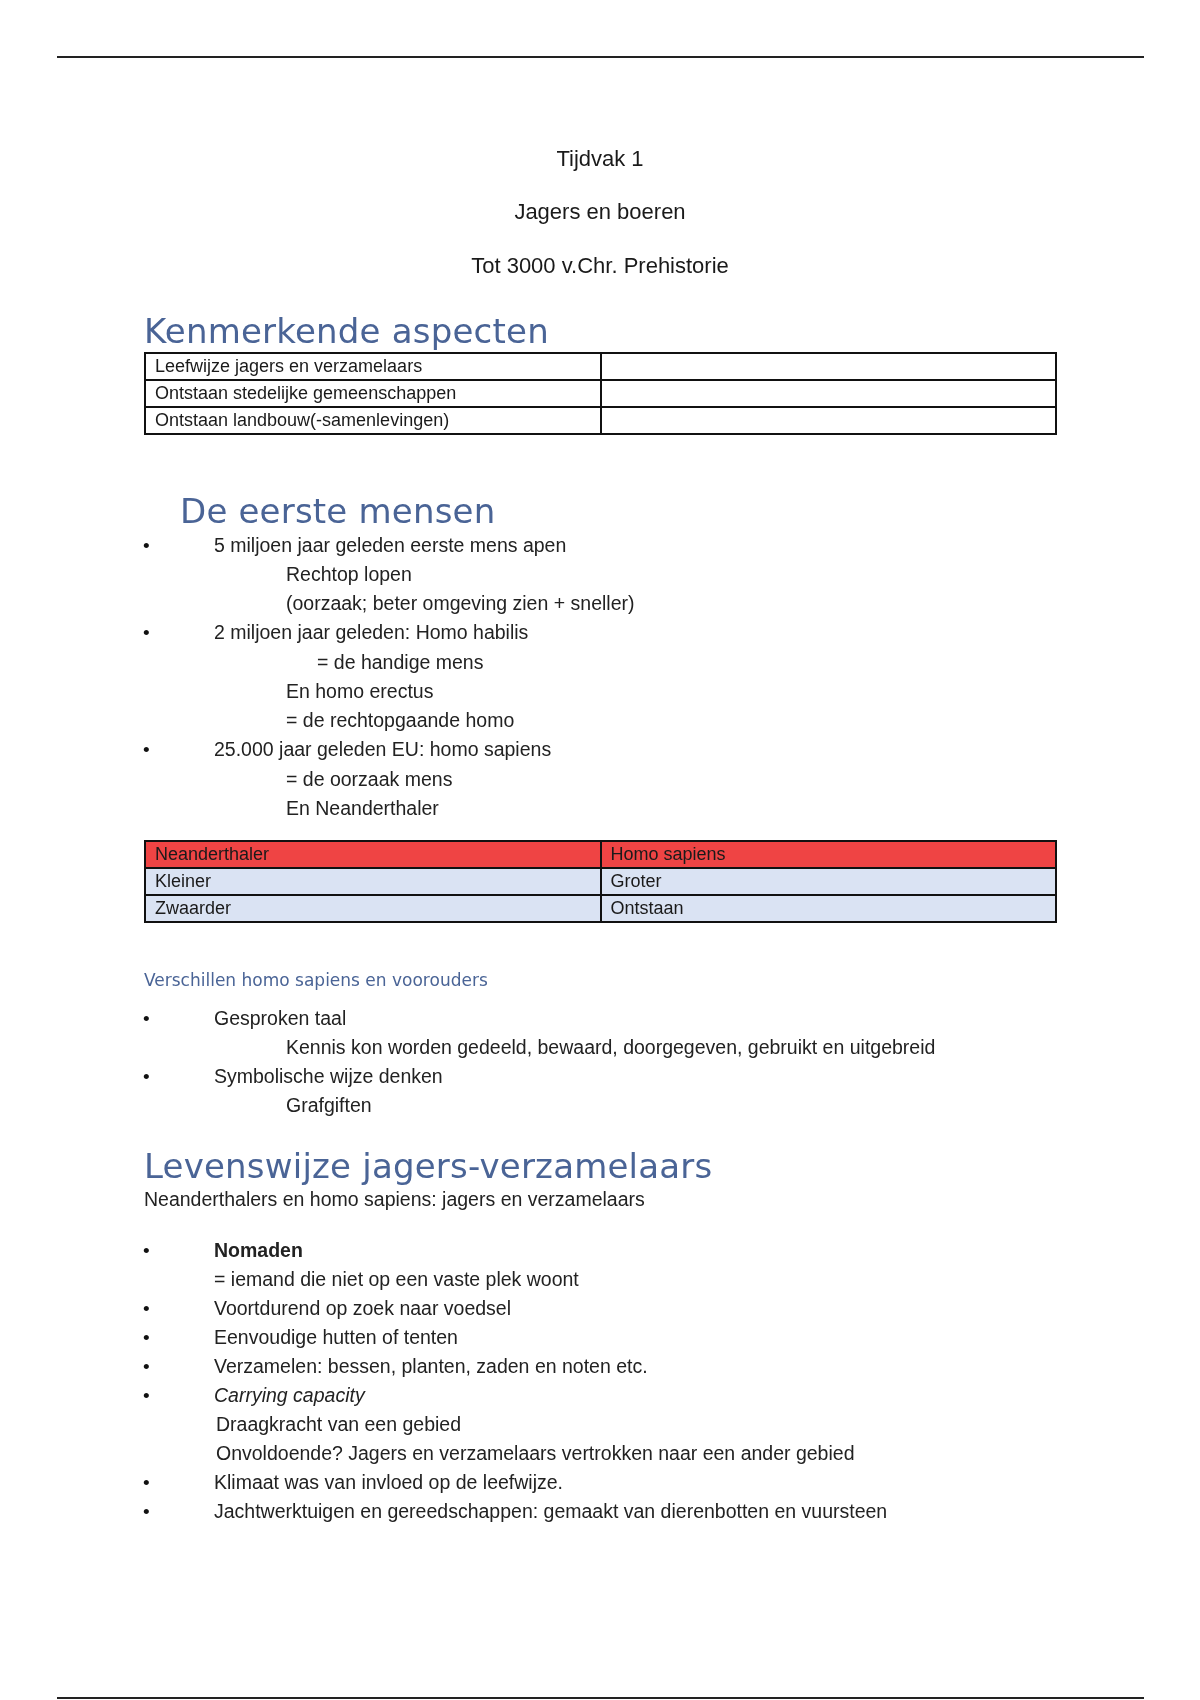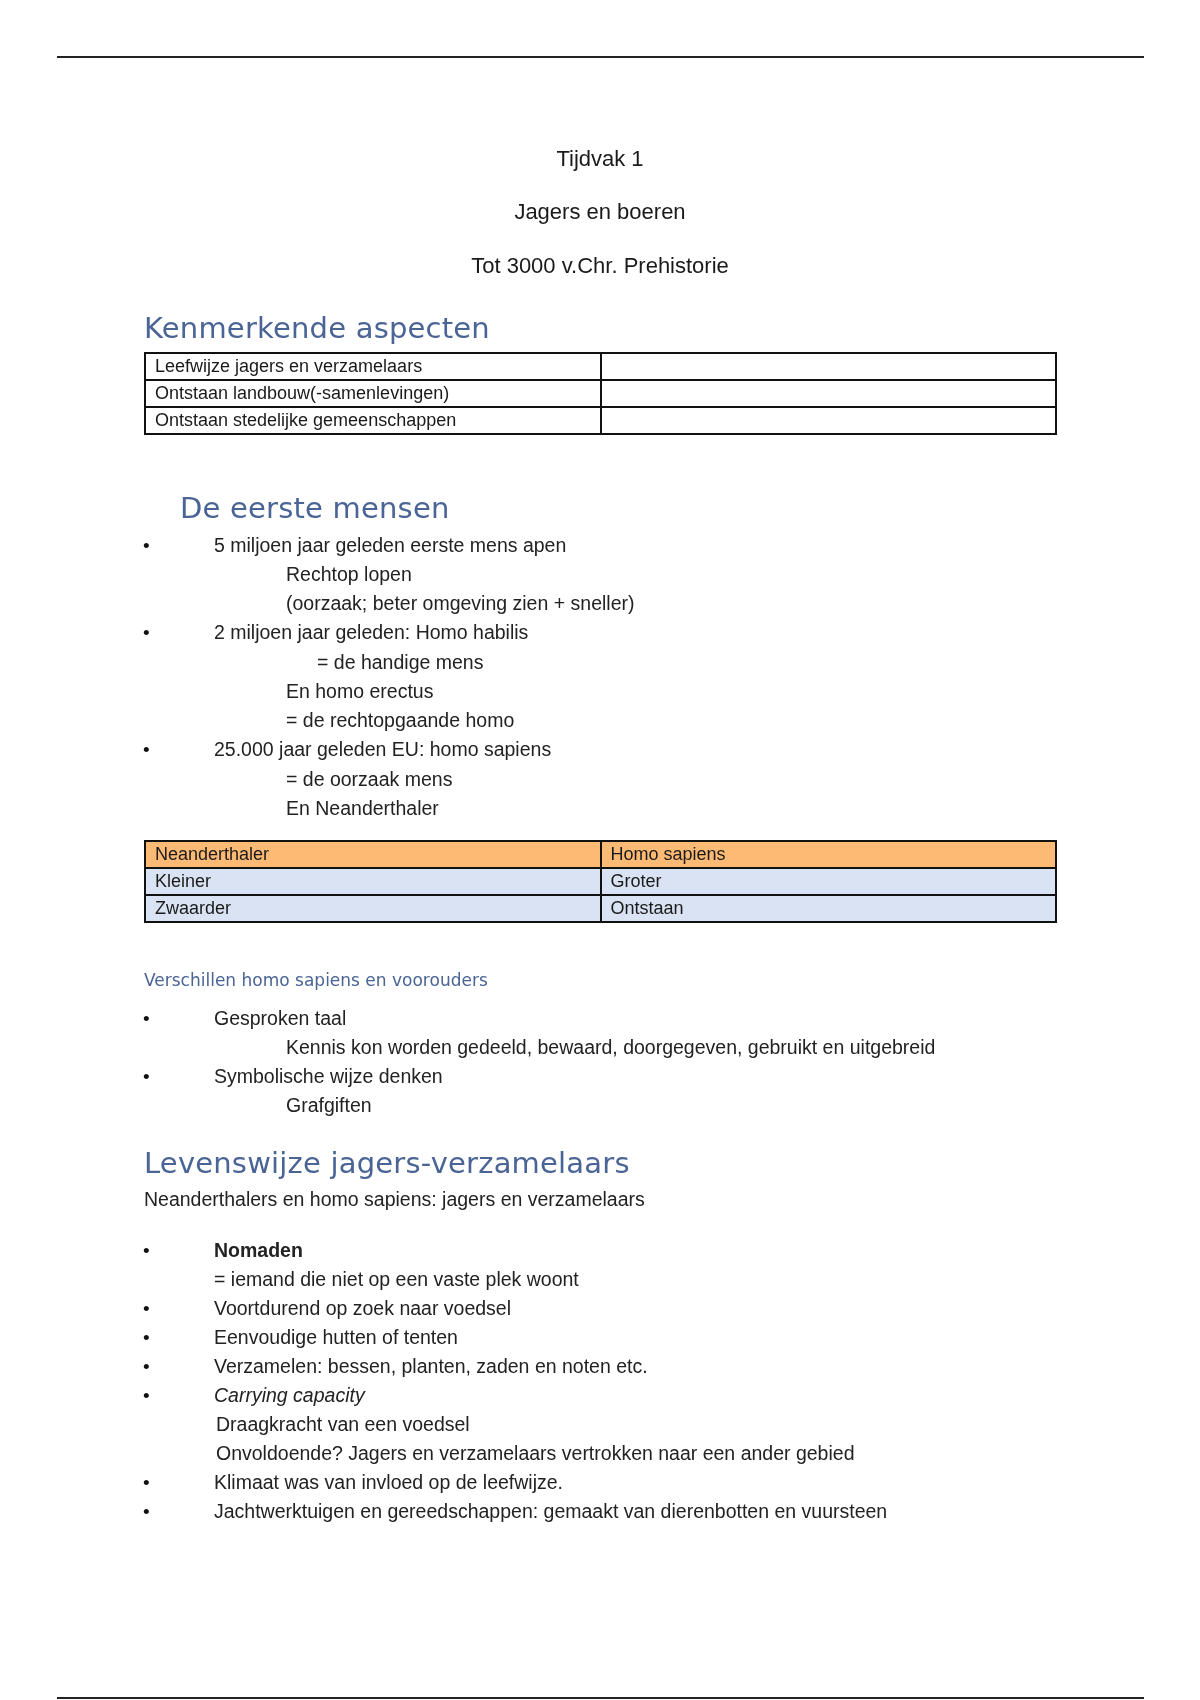--- a/index.html
+++ b/index.html
@@ -2,25 +2,25 @@
 <html><head>
 <meta charset="utf-8">
 <style>
   html, body { margin:0; padding:0; background:#ffffff; }
   body { width:1200px; height:1700px; position:relative; overflow:hidden;
          font-family:"Liberation Sans", sans-serif; color:#1a1a1a; }
   .rule { position:absolute; left:57px; width:1087px; height:2px; background:#222; }
   .rule.top { top:56px; }
   .rule.bottom { top:1697px; }
   .center-line { position:absolute; left:0; width:1200px; text-align:center; font-size:22px; color:#1a1a1a; }
-  .h1 { position:absolute; left:144px; font-family:"DejaVu Sans", sans-serif; color:#4a6496; font-size:29px; font-weight:normal; margin:0; letter-spacing:0.2px; }
+  .h1 { position:absolute; left:144px; font-family:"DejaVu Sans", sans-serif; color:#4a6496; font-size:34px; font-weight:normal; margin:0; letter-spacing:0.2px; }
   .h2 { position:absolute; left:144px; font-family:"DejaVu Sans", sans-serif; color:#4a6496; font-size:17px; font-weight:normal; margin:0; }
   table.grid { position:absolute; left:144px; width:913px; border-collapse:collapse; font-size:18px; }
   table.grid td { border:2px solid #111; padding:0 9px; height:25px; line-height:25px; width:50%; color:#1a1a1a; }
-  table.blue tr.head td { background:#fdba74; }
+  table.blue tr.head td { background:#ef4444; }
   table.blue tr.row td { background:#dae3f3; }
   .line { position:absolute; font-size:19.5px; line-height:29px; white-space:nowrap; color:#222; }
   .bullet { position:absolute; left:143px; font-size:19px; color:#111; }
   .bold { font-weight:bold; }
   .italic { font-style:italic; }
 </style>
 </head>
 <body>
 
 <div class="rule top"></div>
@@ -30,25 +30,25 @@
 <div class="center-line" style="top:253px;">Tot 3000 v.Chr. Prehistorie</div>
 
 <h1 class="h1" style="top:311px;">Kenmerkende aspecten</h1>
 <table class="grid" style="top:352px;">
   <tbody>
       <tr>
         <td>Leefwijze jagers en verzamelaars</td>
         <td></td>
       </tr>
   <tr>
-        <td>Ontstaan landbouw(-samenlevingen)</td>
+        <td>Ontstaan stedelijke gemeenschappen</td>
         <td></td>
       </tr>
   <tr>
-        <td>Ontstaan stedelijke gemeenschappen</td>
+        <td>Ontstaan landbouw(-samenlevingen)</td>
         <td></td>
       </tr>
 </tbody>
   </table>
 
 <h1 class="h1" style="top:491px;margin-left:36px;">De eerste mensen</h1>
 
 <span class="bullet" style="top:535px;">•</span>
 <div class="line" style="left:214px; top:531px;">5 miljoen jaar geleden eerste mens apen</div>
 <div class="line" style="left:286px; top:560px;">Rechtop lopen</div>
@@ -101,21 +101,21 @@
 <div class="line" style="left:214px; top:1294px;">Voortdurend op zoek naar voedsel</div>
 
 <span class="bullet" style="top:1327px;">•</span>
 <div class="line" style="left:214px; top:1323px;">Eenvoudige hutten of tenten</div>
 
 <span class="bullet" style="top:1356px;">•</span>
 <div class="line" style="left:214px; top:1352px;">Verzamelen: bessen, planten, zaden en noten etc.</div>
 
 <span class="bullet" style="top:1385px;">•</span>
 <div class="line italic" style="left:214px; top:1381px;">Carrying capacity</div>
-<div class="line" style="left:216px; top:1410px;">Draagkracht van een voedsel</div>
+<div class="line" style="left:216px; top:1410px;">Draagkracht van een gebied</div>
 <div class="line" style="left:216px; top:1439px;">Onvoldoende? Jagers en verzamelaars vertrokken naar een ander gebied</div>
 
 <span class="bullet" style="top:1472px;">•</span>
 <div class="line" style="left:214px; top:1468px;">Klimaat was van invloed op de leefwijze.</div>
 
 <span class="bullet" style="top:1501px;">•</span>
 <div class="line" style="left:214px; top:1497px;">Jachtwerktuigen en gereedschappen: gemaakt van dierenbotten en vuursteen</div>
 
 <div class="rule bottom"></div>
 

